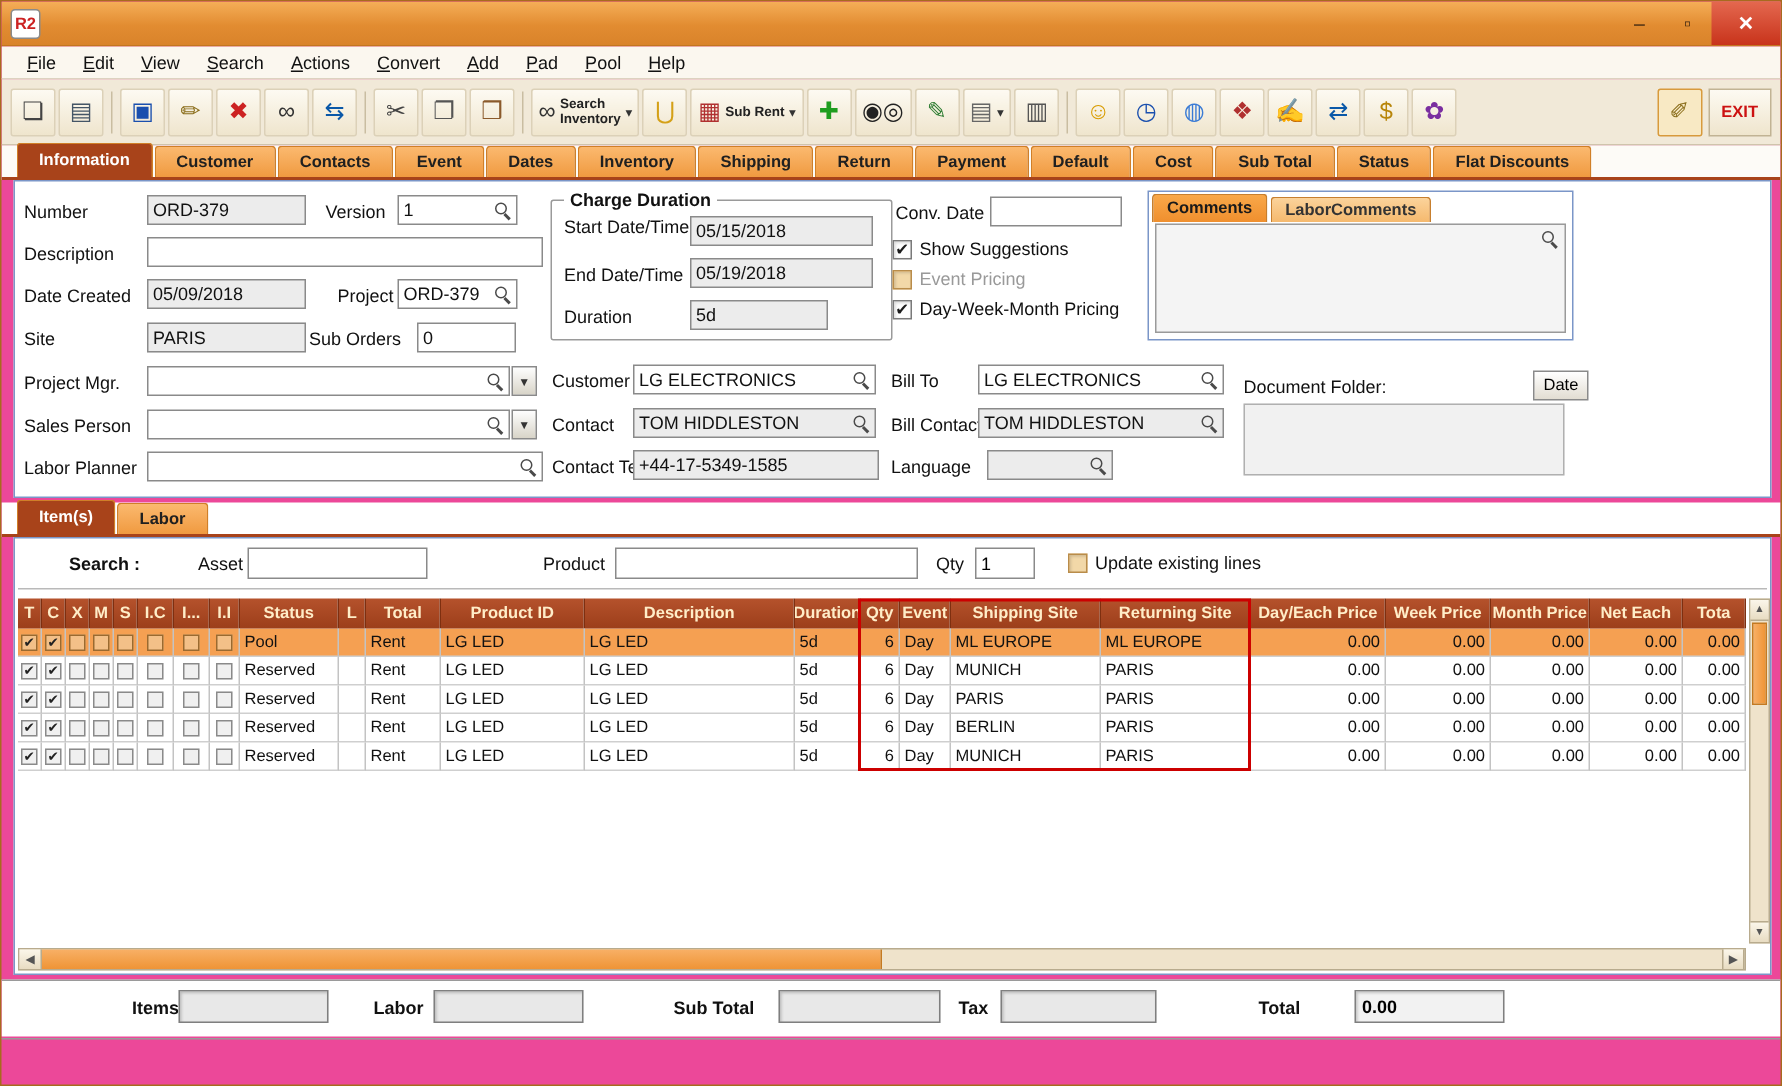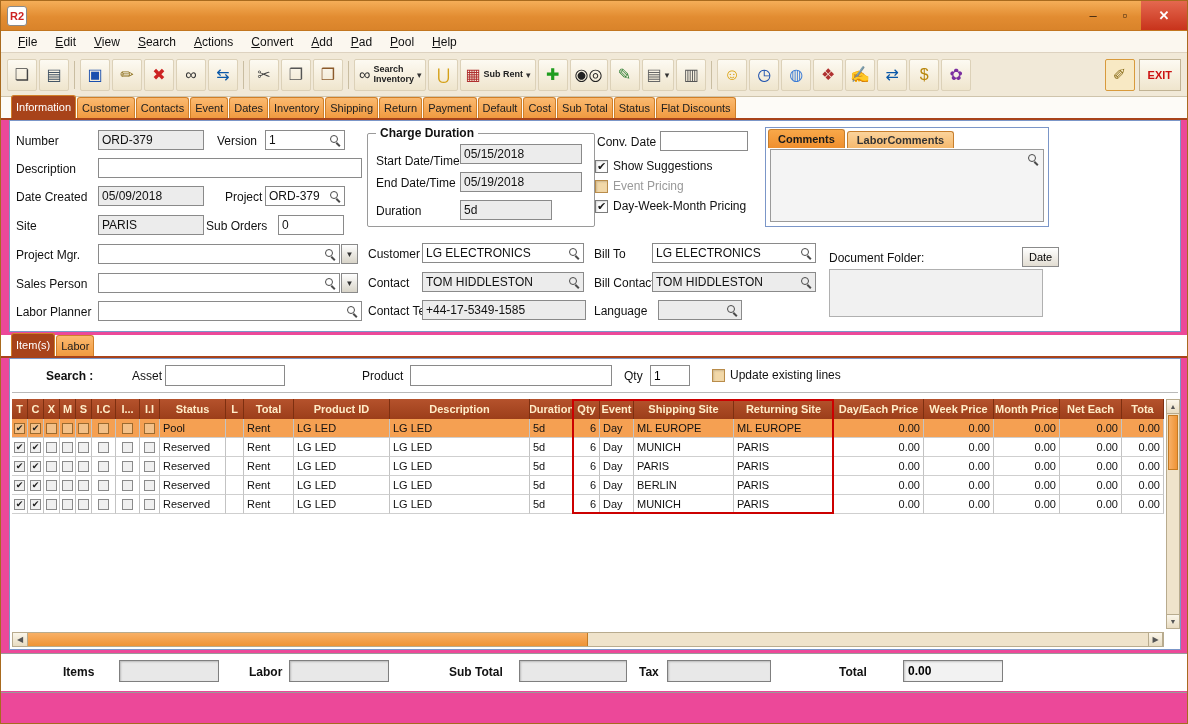--- a/index.html
+++ b/index.html
@@ -26,21 +26,21 @@
   .tbtn .glyph{font-size:16px;line-height:1}
   .tbtn .tlabel{font-size:9px;font-weight:bold;line-height:1.1;white-space:pre-line;color:#222;text-align:left}
   .tbtn .dd{font-size:9px;color:#333}
   .tbtn.hl{background:#f8e9c4;border:1px solid #d89a3c}
   .tsep{width:1px;height:28px;background:#c9bda1;margin:0 3px}
   .tspacer{flex:1}
   .exit-btn{height:32px;border:1px solid #c1b394;background:linear-gradient(#fdfaf2,#efe5cd);color:#cc1111;font-weight:bold;font-size:11px;padding:0 8px;display:flex;align-items:center;margin-left:4px}
 
   
   .tabstrip{position:absolute;top:96px;left:0;width:100%;height:23px;display:flex;align-items:flex-end;padding-left:10px;border-bottom:2px solid #a8431a;background:#fdfbf7}
-  .tab{height:21px;display:flex;align-items:center;padding:0 4px;font-size:11px;font-weight:normal;color:#202020;background:linear-gradient(#fbb96f,#f09a40);border:1px solid #d07f28;border-bottom:none;border-radius:3px 3px 0 0;margin-right:1px;cursor:default;white-space:nowrap}
+  .tab{height:21px;display:flex;align-items:center;padding:0 14px;font-size:11px;font-weight:bold;color:#202020;background:linear-gradient(#fbb96f,#f09a40);border:1px solid #d07f28;border-bottom:none;border-radius:3px 3px 0 0;margin-right:1px;cursor:default;white-space:nowrap}
   .tab.active{background:#a8431a;color:#fff;height:23px}
   .itemstrip{position:absolute;top:334px;left:0;width:100%;height:23px;display:flex;align-items:flex-end;padding-left:10px;border-bottom:2px solid #a8431a;background:#fff}
 
   
   .panel{position:absolute;background:#fff;border:1px solid #7b96c8}
   .lbl{position:absolute;font-size:12px;color:#111;white-space:nowrap}
   .field{position:absolute;height:20px;border:1px solid #8a8a8a;background:#ececec;display:flex;align-items:center;padding:0 3px;font-size:12px;color:#111;overflow:hidden}
   .field.white{background:#fff}
   .field .fval{flex:1;white-space:nowrap;overflow:hidden}
   .mag{position:relative;width:12px;height:12px;flex:0 0 12px;cursor:pointer}
@@ -295,21 +295,21 @@
       </div>
 
     <span class="lbl" style="left:6px;top:184px">Labor Planner</span>
     <div class="field white" style="left:88px;top:180px;width:264px">
         <span class="fval"></span>
         <span class="mag"></span>
       </div>
 
     <div class="group" style="left:357px;top:12px;width:228px;height:94px">
       <span class="group-title">Charge Duration</span>
-      <span class="lbl" style="left:8px;top:20px">Start Date/Time</span>
+      <span class="lbl" style="left:8px;top:10px">Start Date/Time</span>
       <div class="field" style="left:92px;top:10px;width:122px">
           <span class="fval">05/15/2018</span>
         </div>
       <span class="lbl" style="left:8px;top:42px">End Date/Time</span>
       <div class="field" style="left:92px;top:38px;width:122px">
           <span class="fval">05/19/2018</span>
         </div>
       <span class="lbl" style="left:8px;top:70px">Duration</span>
       <div class="field" style="left:92px;top:66px;width:92px">
           <span class="fval">5d</span>
@@ -645,21 +645,21 @@
     </div>
 
     <div class="hscroll">
       <div class="sbtn" style="border-left:none">◀</div>
       <div class="hthumb"></div>
       <div class="sbtn" style="margin-left:auto">▶</div>
     </div>
   </div>
 
   <div class="footer">
-    <span class="flabel" style="left:62px;top:11px">Items</span>
+    <span class="flabel" style="left:87px;top:11px">Items</span>
     <div class="ffield" style="left:118px;top:6px;width:100px">
         <span></span>
       </div>
     <span class="flabel" style="left:248px;top:11px">Labor</span>
     <div class="ffield" style="left:288px;top:6px;width:100px">
         <span></span>
       </div>
     <span class="flabel" style="left:448px;top:11px">Sub Total</span>
     <div class="ffield" style="left:518px;top:6px;width:108px">
         <span></span>

